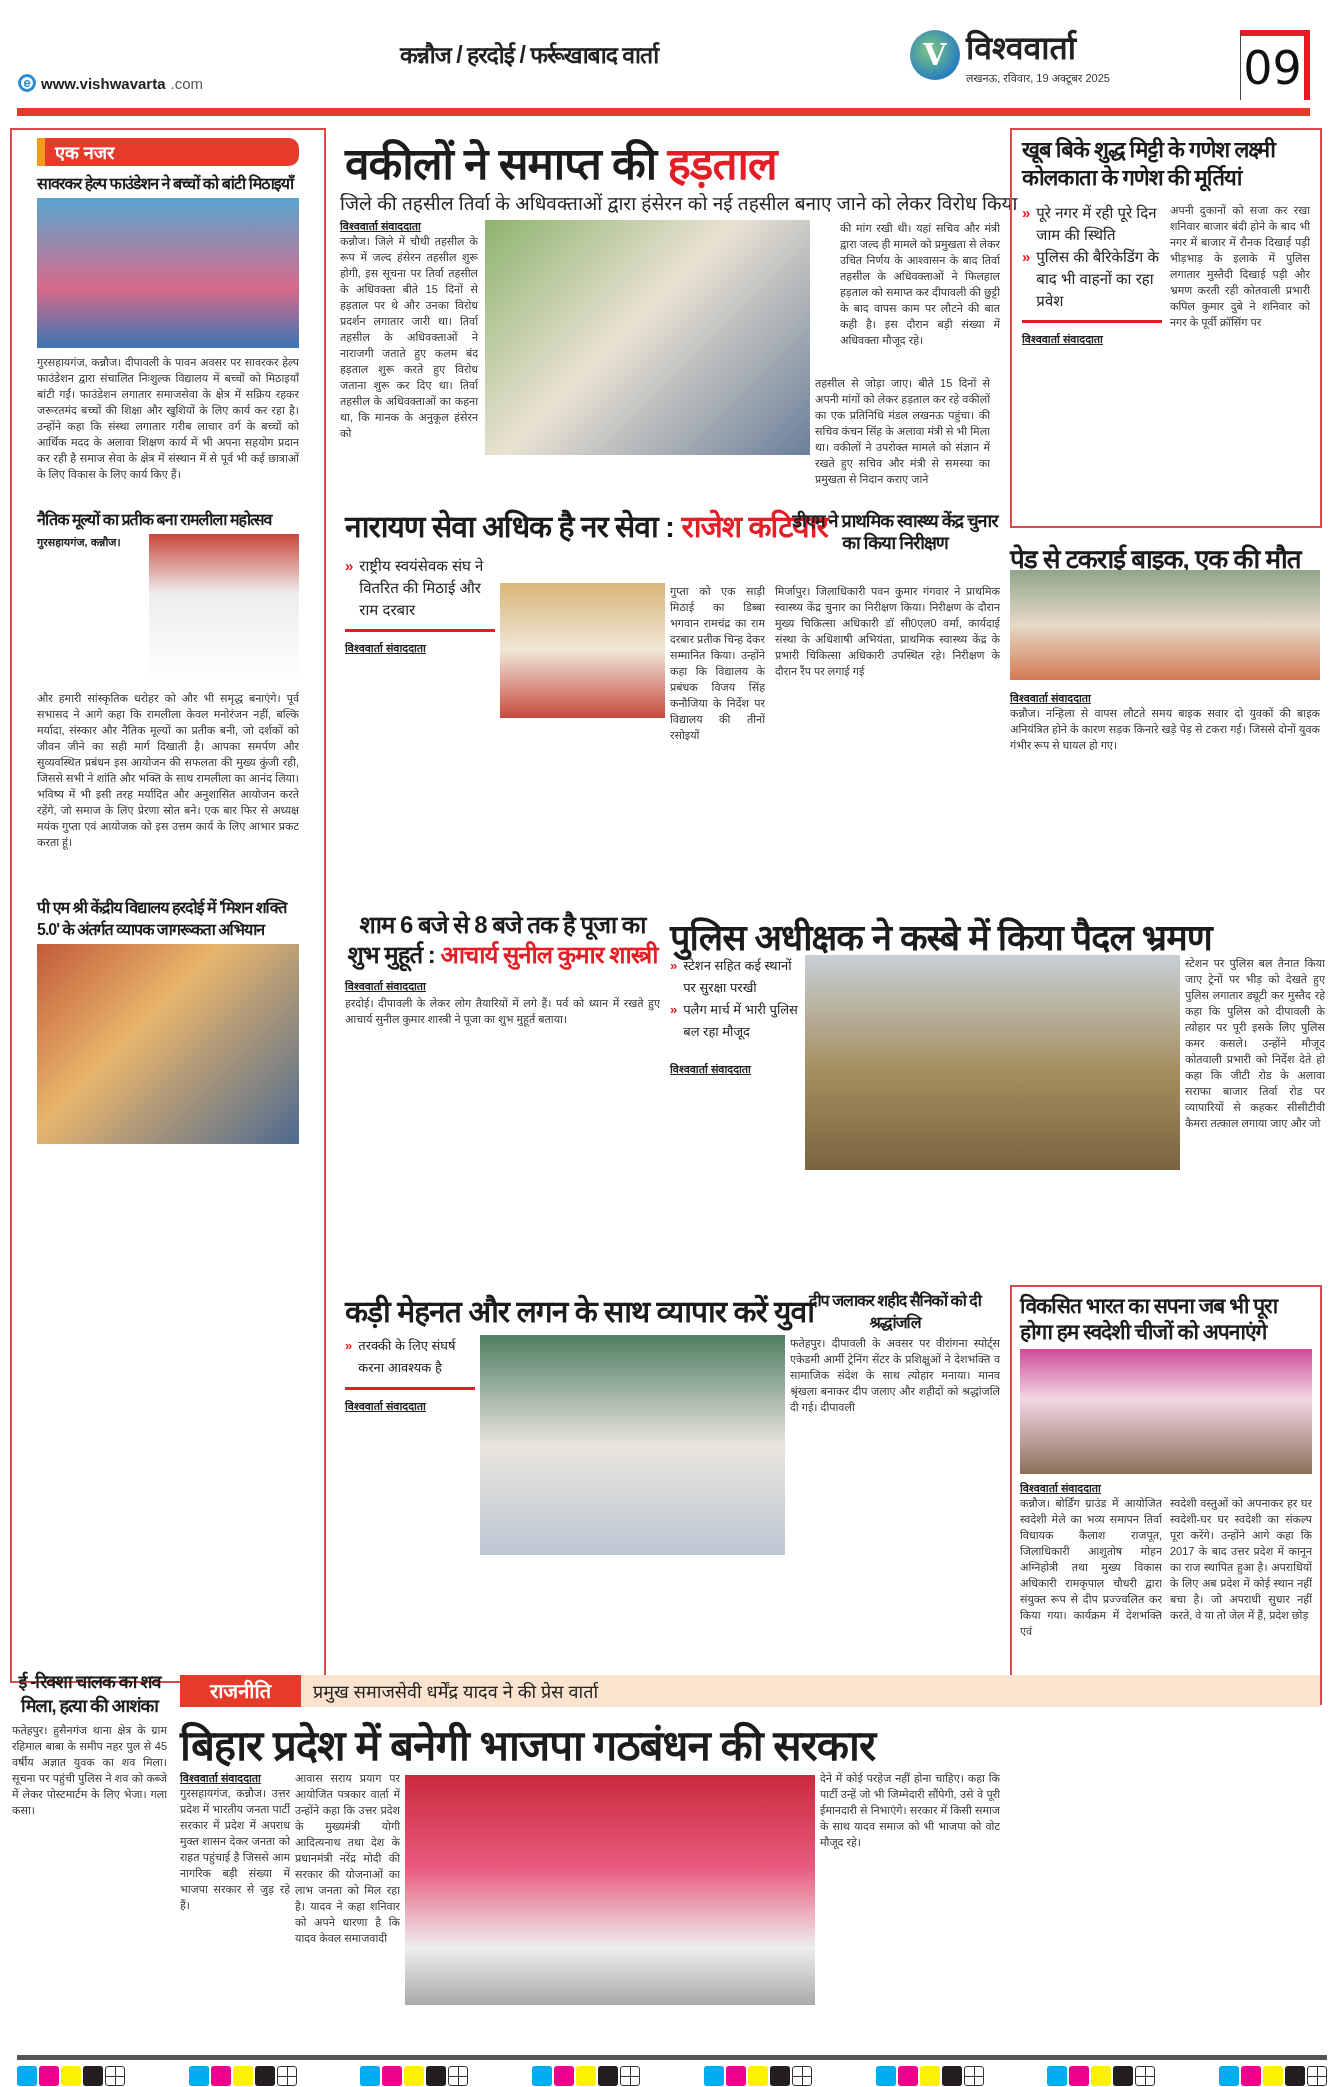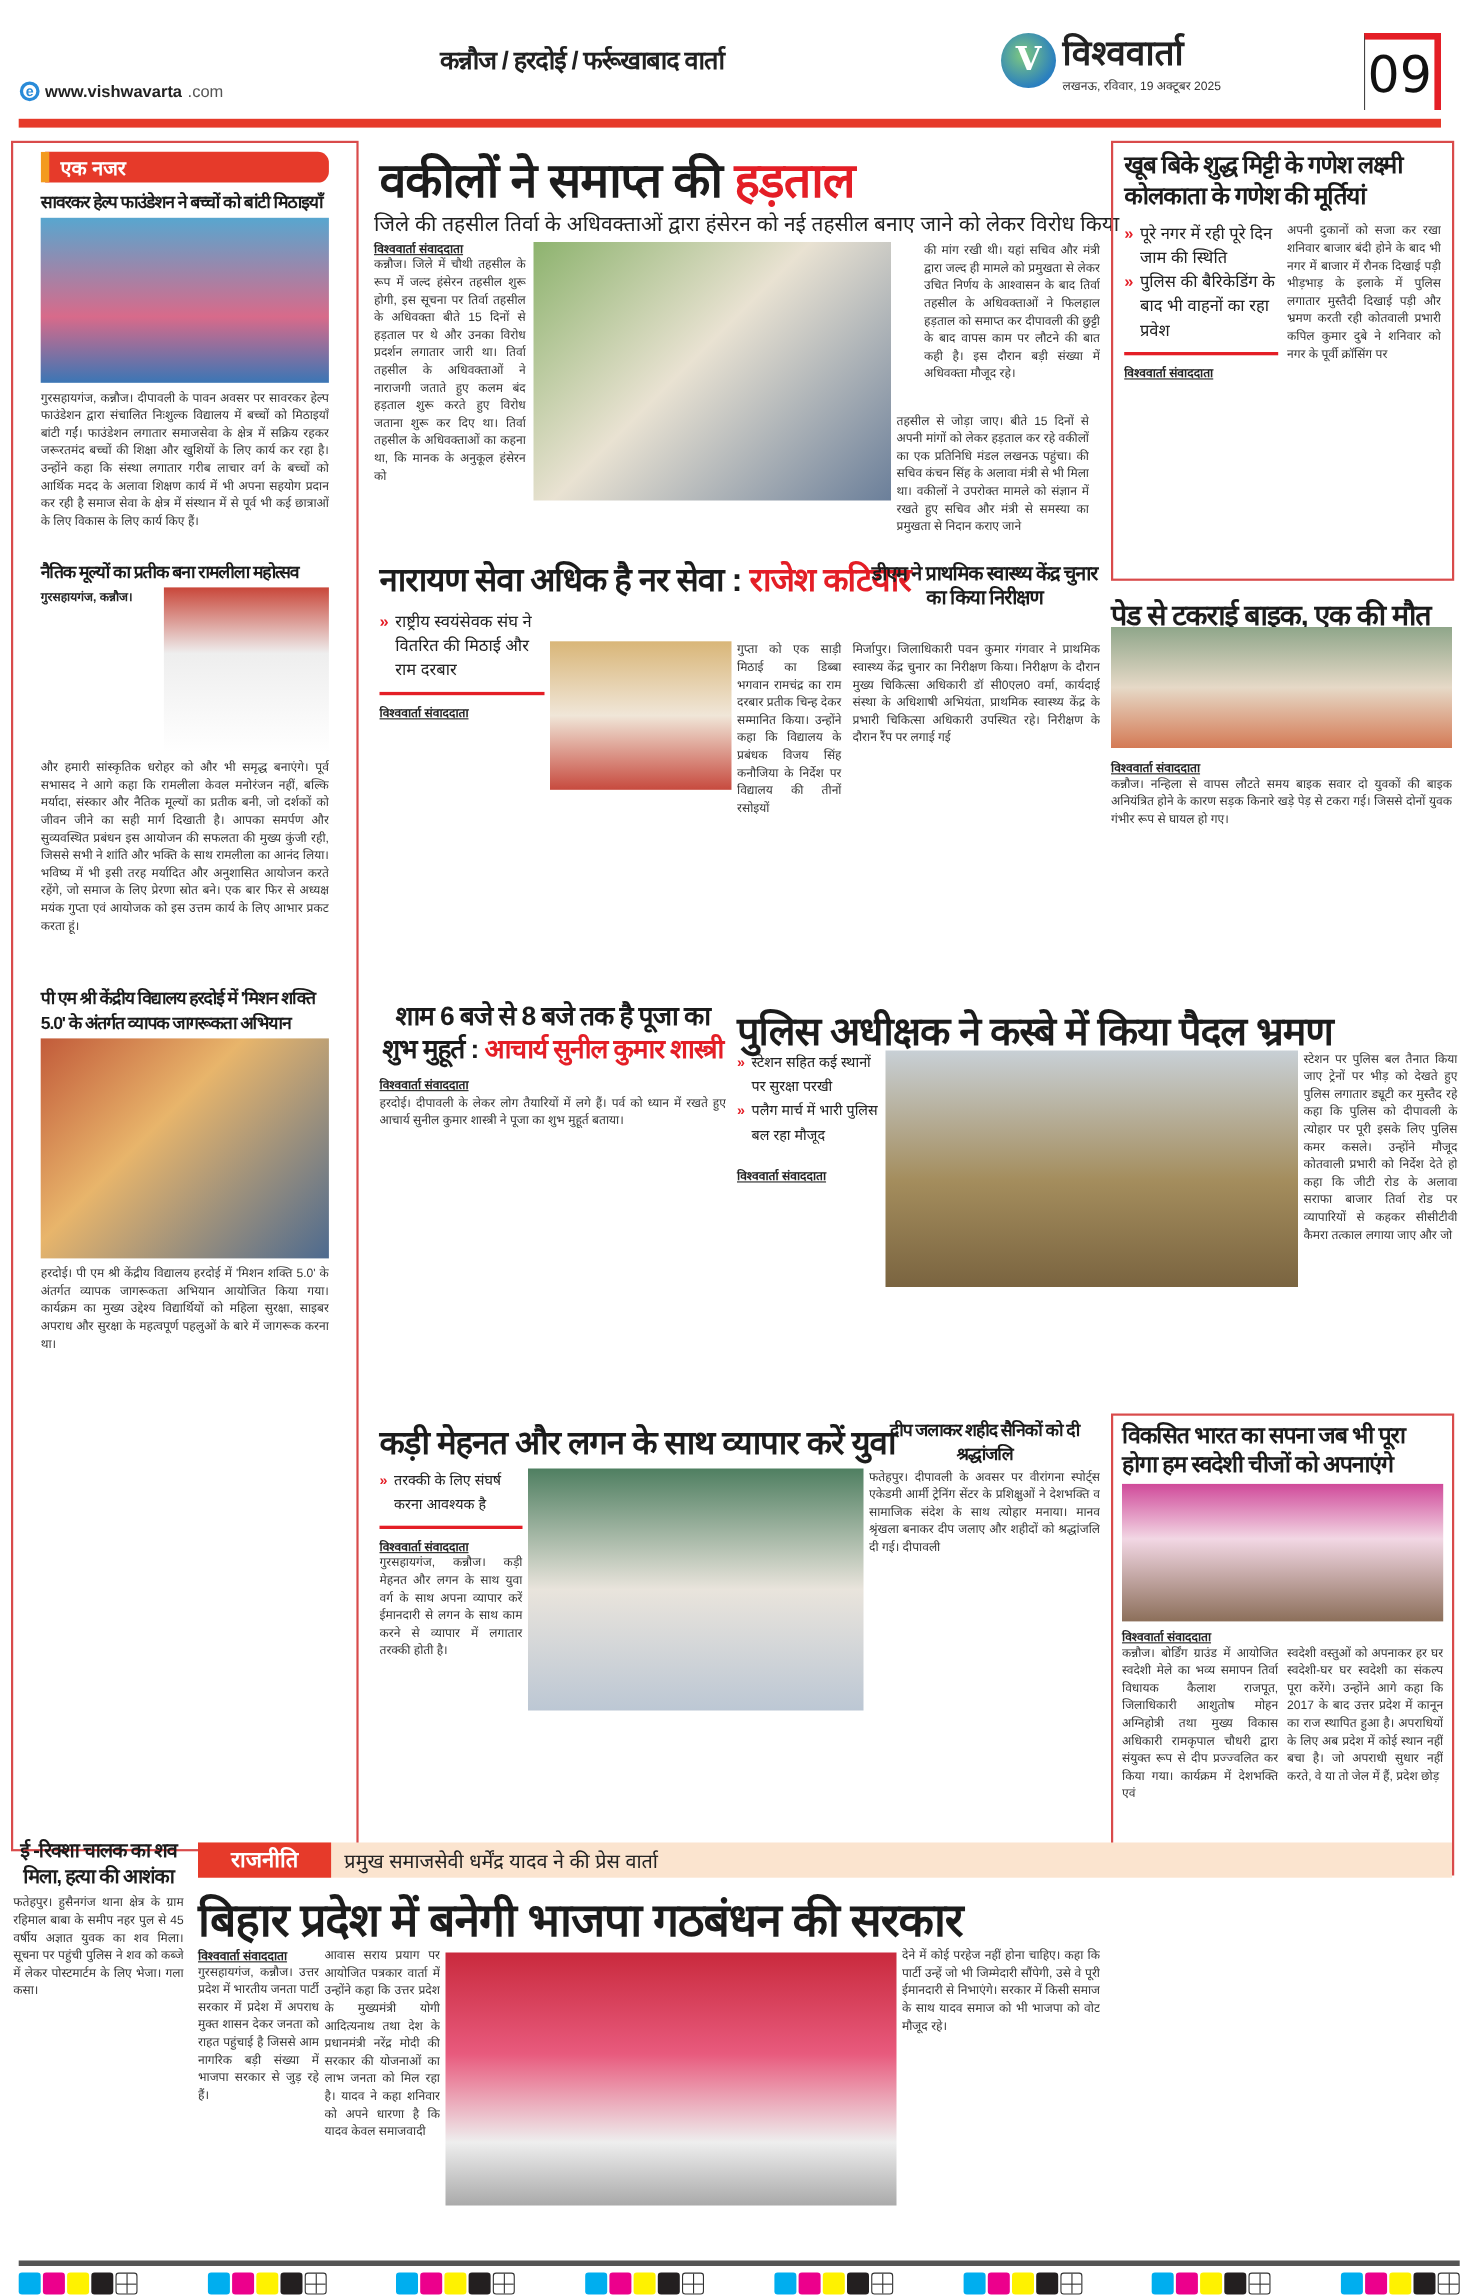--- a/index.html
+++ b/index.html
@@ -59,21 +59,20 @@
   <div class="h-big" style="font-size:16px;margin-top:4px;">नैतिक मूल्यों का प्रतीक बना रामलीला महोत्सव</div>
   <div style="display:flex;gap:8px;margin-top:4px;">
     <div style="flex:1;">
       <div class="byline" style="text-decoration:none;">गुरसहायगंज, कन्नौज।</div>
     </div>
     <div class="photo" style="width:150px;height:150px;background:linear-gradient(180deg,#c9473a,#eee 40%,#fff);"></div>
   </div>
   <div class="col-text" style="margin-top:6px;height:200px;overflow:hidden;">और हमारी सांस्कृतिक धरोहर को और भी समृद्ध बनाएंगे। पूर्व सभासद ने आगे कहा कि रामलीला केवल मनोरंजन नहीं, बल्कि मर्यादा, संस्कार और नैतिक मूल्यों का प्रतीक बनी, जो दर्शकों को जीवन जीने का सही मार्ग दिखाती है। आपका समर्पण और सुव्यवस्थित प्रबंधन इस आयोजन की सफलता की मुख्य कुंजी रही, जिससे सभी ने शांति और भक्ति के साथ रामलीला का आनंद लिया। भविष्य में भी इसी तरह मर्यादित और अनुशासित आयोजन करते रहेंगे, जो समाज के लिए प्रेरणा स्रोत बने। एक बार फिर से अध्यक्ष मयंक गुप्ता एवं आयोजक को इस उत्तम कार्य के लिए आभार प्रकट करता हूं।</div>
   <div class="h-big" style="font-size:16px;margin-top:6px;">पी एम श्री केंद्रीय विद्यालय हरदोई में 'मिशन शक्ति 5.0' के अंतर्गत व्यापक जागरूकता अभियान</div>
   <div class="photo" style="height:200px;margin-top:4px;background:linear-gradient(135deg,#c25b3a,#e8b56b 40%,#4d6a8f);"></div>
-  <div class="col-text" style="margin-top:6px;height:330px;overflow:hidden;">हरदोई। पी एम श्री केंद्रीय विद्यालय हरदोई में 'मिशन शक्ति 5.0' के अंतर्गत व्यापक जागरूकता अभियान आयोजित किया गया। कार्यक्रम का मुख्य उद्देश्य विद्यार्थियों को महिला सुरक्षा, साइबर अपराध और सुरक्षा के महत्वपूर्ण पहलुओं के बारे में जागरूक करना था।</div>
 </div>
 
 <div class="abs h-big" style="left:345px;top:132px;font-size:44px;">
   <span>वकीलों ने समाप्त की</span> <span class="red">हड़ताल</span>
 </div>
 <div class="abs" style="left:340px;top:190px;font-size:19px;color:#222;white-space:nowrap;">जिले की तहसील तिर्वा के अधिवक्ताओं द्वारा हंसेरन को नई तहसील बनाए जाने को लेकर विरोध किया</div>
 <div class="abs" style="left:340px;top:218px;width:138px;">
   <div class="byline">विश्ववार्ता संवाददाता</div>
   <div class="col-text" style="height:320px;overflow:hidden;">कन्नौज। जिले में चौथी तहसील के रूप में जल्द हंसेरन तहसील शुरू होगी, इस सूचना पर तिर्वा तहसील के अधिवक्ता बीते 15 दिनों से हड़ताल पर थे और उनका विरोध प्रदर्शन लगातार जारी था। तिर्वा तहसील के अधिवक्ताओं ने नाराजगी जताते हुए कलम बंद हड़ताल शुरू करते हुए विरोध जताना शुरू कर दिए था। तिर्वा तहसील के अधिवक्ताओं का कहना था, कि मानक के अनुकूल हंसेरन को</div>
 </div>
@@ -144,21 +143,20 @@
 <div class="abs col-text" style="left:1185px;top:955px;width:140px;height:310px;overflow:hidden;">स्टेशन पर पुलिस बल तैनात किया जाए ट्रेनों पर भीड़ को देखते हुए पुलिस लगातार ड्यूटी कर मुस्तैद रहे कहा कि पुलिस को दीपावली के त्योहार पर पूरी इसके लिए पुलिस कमर कसले। उन्होंने मौजूद कोतवाली प्रभारी को निर्देश देते हो कहा कि जीटी रोड के अलावा सराफा बाजार तिर्वा रोड पर व्यापारियों से कहकर सीसीटीवी कैमरा तत्काल लगाया जाए और जो</div>
 
 <div class="abs h-big" style="left:345px;top:1290px;font-size:30px;">कड़ी मेहनत और लगन के साथ व्यापार करें युवा</div>
 <div class="abs" style="left:345px;top:1335px;width:130px;">
   <div class="bullet" style="font-size:13px;">
       <span class="chev">»</span>
       <span>तरक्की के लिए संघर्ष करना आवश्यक है</span>
     </div>
   <div class="redline" style="margin:8px 0;"></div>
   <div class="byline">विश्ववार्ता संवाददाता</div>
-  <div class="col-text" style="height:250px;overflow:hidden;">गुरसहायगंज, कन्नौज। कड़ी मेहनत और लगन के साथ युवा वर्ग के साथ अपना व्यापार करें ईमानदारी से लगन के साथ काम करने से व्यापार में लगातार तरक्की होती है।</div>
 </div>
 <div class="abs photo" style="left:480px;top:1335px;width:305px;height:220px;background:linear-gradient(180deg,#4f7f61,#e9e4dc 50%,#bcc7d4);"></div>
 
 <div class="abs h-big" style="left:790px;top:1290px;width:210px;font-size:16px;text-align:center;line-height:22px;">दीप जलाकर शहीद सैनिकों को दी श्रद्धांजलि</div>
 <div class="abs col-text" style="left:790px;top:1335px;width:210px;height:300px;overflow:hidden;">फतेहपुर। दीपावली के अवसर पर वीरांगना स्पोर्ट्स एकेडमी आर्मी ट्रेनिंग सेंटर के प्रशिक्षुओं ने देशभक्ति व सामाजिक संदेश के साथ त्योहार मनाया। मानव श्रृंखला बनाकर दीप जलाए और शहीदों को श्रद्धांजलि दी गई। दीपावली</div>
 
 <div class="abs box" style="left:1010px;top:1285px;width:312px;height:420px;padding:6px 8px;">
   <div class="h-big" style="font-size:21px;line-height:26px;">विकसित भारत का सपना जब भी पूरा होगा हम स्वदेशी चीजों को अपनाएंगे</div>
   <div class="photo" style="height:125px;margin-top:4px;background:linear-gradient(180deg,#d04a9a,#f2d7e4 40%,#8c6f5a);"></div>
   <div class="byline" style="margin-top:6px;">विश्ववार्ता संवाददाता</div>

